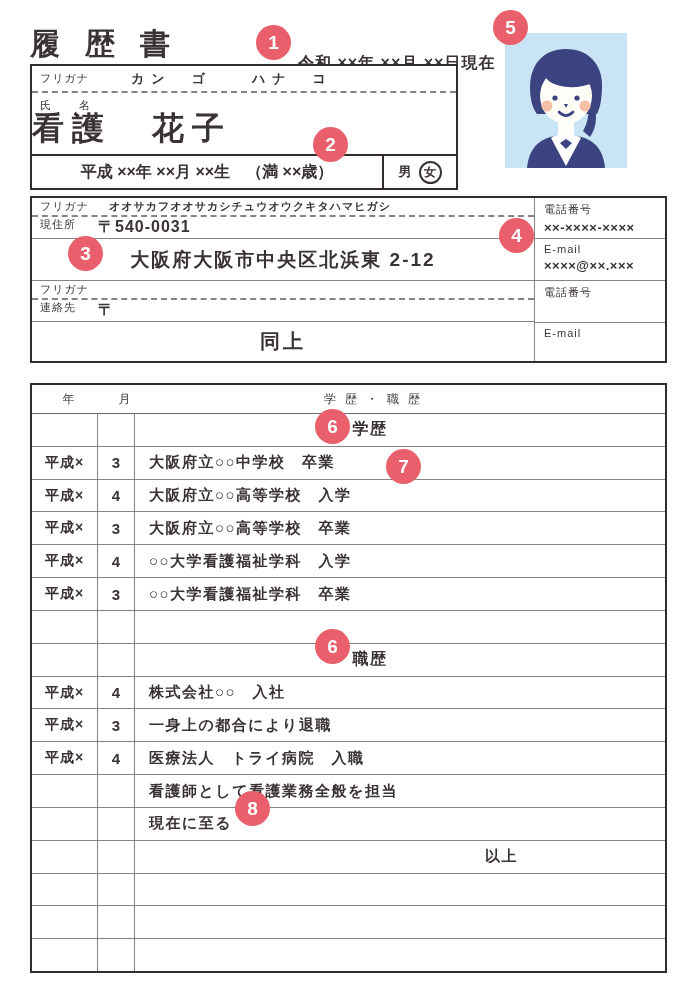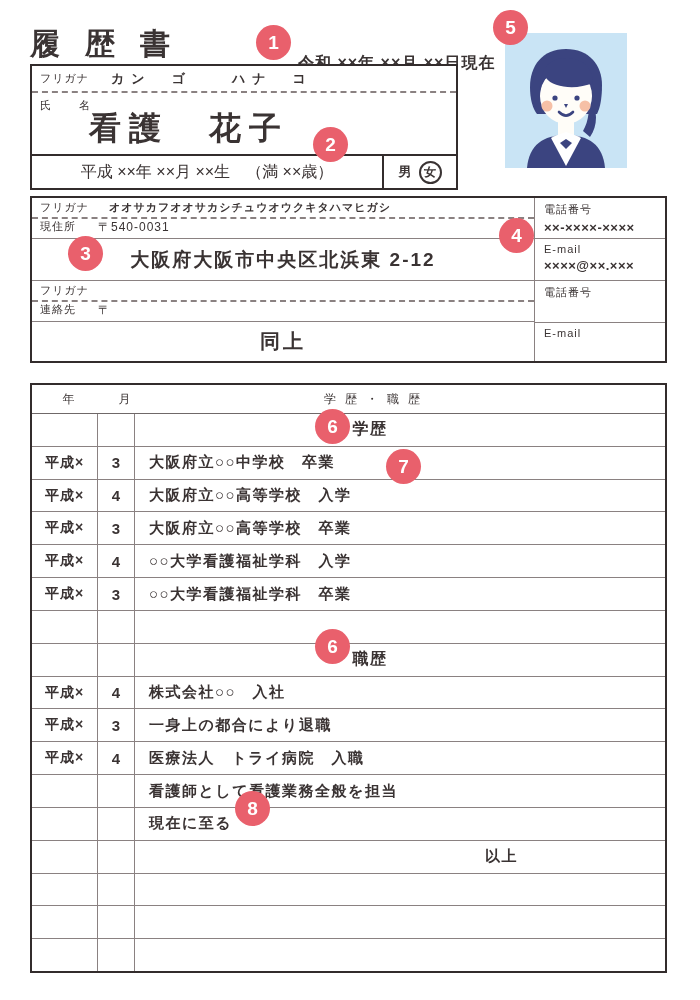--- a/index.html
+++ b/index.html
@@ -11,45 +11,45 @@
     --line-dark:#332c2c; --line-gray:#8a8181;
   }
   
   .doc-title { position:absolute; left:30px; top:24px; font-size:30px; font-weight:600; letter-spacing:25px; white-space:nowrap; }
   .date-note { position:absolute; left:298px; top:53px; font-size:16px; font-weight:600; letter-spacing:1px; white-space:nowrap; }
 
   
   .name-box { position:absolute; left:30px; top:64px; width:428px; height:126px; border:2px solid var(--line-dark); display:flex; flex-direction:column; background:#fff; }
   .nb-furigana { height:27px; border-bottom:2px dashed var(--line-gray); display:flex; align-items:center; }
   .nb-furigana .lbl { font-size:11px; margin-left:8px; letter-spacing:1px; }
-  .nb-furigana .val { font-size:13px; font-weight:700; margin-left:22px; letter-spacing:7px; }
+  .nb-furigana .val { font-size:13px; font-weight:700; margin-left:42px; letter-spacing:7px; }
   .nb-name { flex:1; position:relative; }
   .nb-name .lbl { position:absolute; left:8px; top:5px; font-size:11px; letter-spacing:2px; }
-  .nb-name .val { position:absolute; left:0; right:110px; top:14px; text-align:center; font-size:32px; font-weight:700; letter-spacing:8px; white-space:nowrap; }
+  .nb-name .val { position:absolute; left:0; right:110px; top:14px; text-align:left; font-size:32px; font-weight:700; letter-spacing:8px; white-space:nowrap; }
   .nb-bottom { height:34px; border-top:2px solid var(--line-dark); display:flex; }
-  .nb-birth { flex:1; display:flex; align-items:center; justify-content:center; gap:16px; font-size:16px; font-weight:400; white-space:nowrap; }
+  .nb-birth { flex:1; display:flex; align-items:center; justify-content:center; gap:16px; font-size:16px; font-weight:700; white-space:nowrap; }
   .nb-gender { width:74px; border-left:2px solid var(--line-dark); display:flex; align-items:center; justify-content:center; gap:7px; font-size:13px; font-weight:700; }
   .g-circle { width:23px; height:23px; border:2px solid #3a3333; border-radius:50%; display:flex; align-items:center; justify-content:center; font-size:12px; }
 
   
   .photo-box { position:absolute; left:505px; top:33px; width:122px; height:135px; }
   .photo-box svg { display:block; }
 
   
   .addr-box { position:absolute; left:30px; top:196px; width:637px; height:167px; border:2px solid var(--line-dark); display:flex; background:#fff; }
   .addr-left { flex:1; display:flex; flex-direction:column; border-right:1px solid var(--line-gray); }
   .addr-right { width:130px; display:flex; flex-direction:column; }
   .al-r1, .al-r3 { height:41px; border-bottom:1px solid var(--line-gray); display:flex; flex-direction:column; }
   .al-r2 { height:42px; border-bottom:1px solid var(--line-gray); display:flex; align-items:center; justify-content:center; font-size:19px; font-weight:700; letter-spacing:2px; white-space:nowrap; }
   .al-r4 { flex:1; display:flex; align-items:center; justify-content:center; font-size:20px; font-weight:700; letter-spacing:3px; }
   .furi-line { flex:1; border-bottom:2px dashed var(--line-gray); display:flex; align-items:center; }
   .plain-line { flex:1; display:flex; align-items:flex-start; }
   .furi-line .lbl, .plain-line .lbl { font-size:11px; margin-left:8px; letter-spacing:1px; white-space:nowrap; }
   .furi-line .val { font-size:11px; font-weight:700; margin-left:20px; letter-spacing:1px; white-space:nowrap; }
-  .plain-line .val { font-size:12px; font-weight:400; margin-left:22px; letter-spacing:1px; }
+  .plain-line .val { font-size:16px; font-weight:700; margin-left:22px; letter-spacing:1px; }
   .ar-cell { display:flex; flex-direction:column; justify-content:flex-start; padding:4px 0 0 9px; border-bottom:1px solid var(--line-gray); }
   .ar-cell:last-child { border-bottom:none; flex:1; }
   .ar-r1 { height:41px; } .ar-r2 { height:42px; } .ar-r3 { height:42px; }
   .ar-cell .lbl { font-size:11px; letter-spacing:1px; }
   .ar-cell .val { font-size:13px; font-weight:700; letter-spacing:0.5px; margin-top:3px; white-space:nowrap; }
 
   
   .htable { position:absolute; left:30px; top:383px; width:637px; height:590px; border:2px solid var(--line-dark); display:flex; flex-direction:column; background:#fff; }
   .thead { height:29px; border-bottom:1px solid #6f6868; display:flex; align-items:center; font-size:12px; }
   .th-year { width:74px; text-align:center; letter-spacing:1px; }

